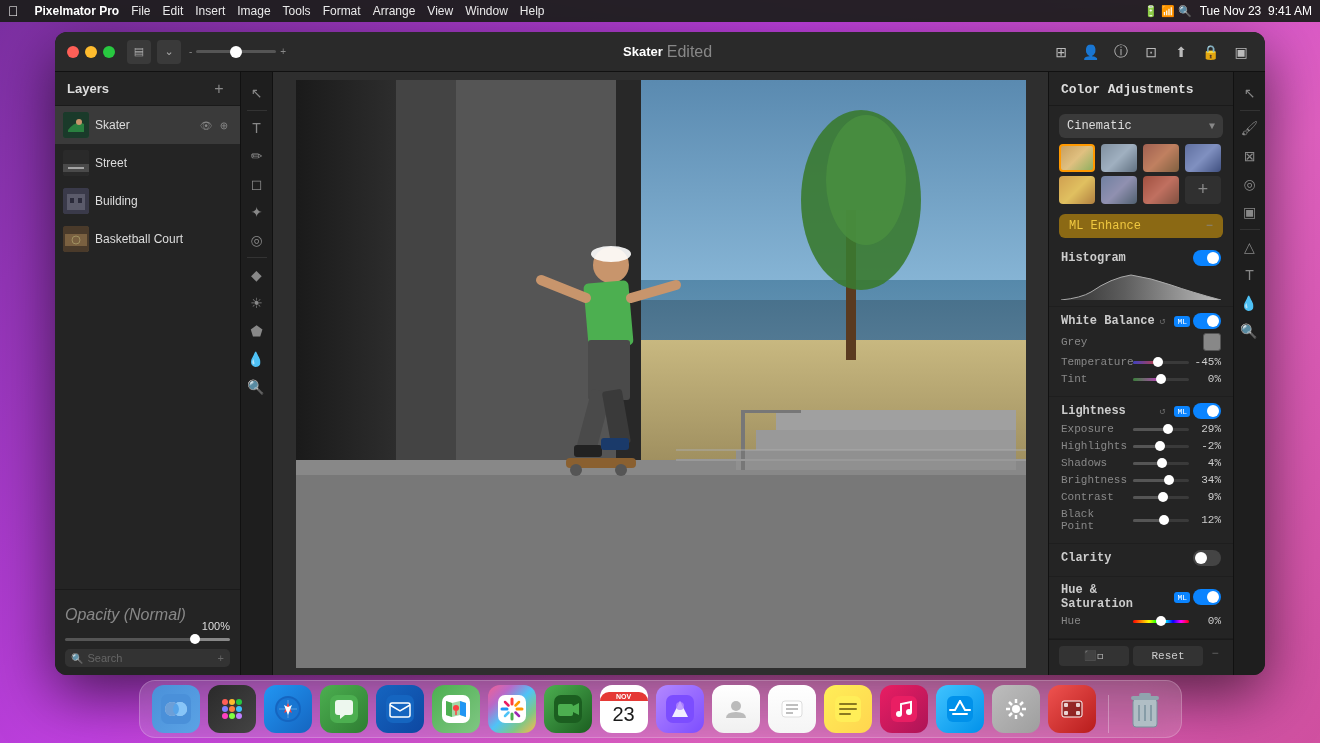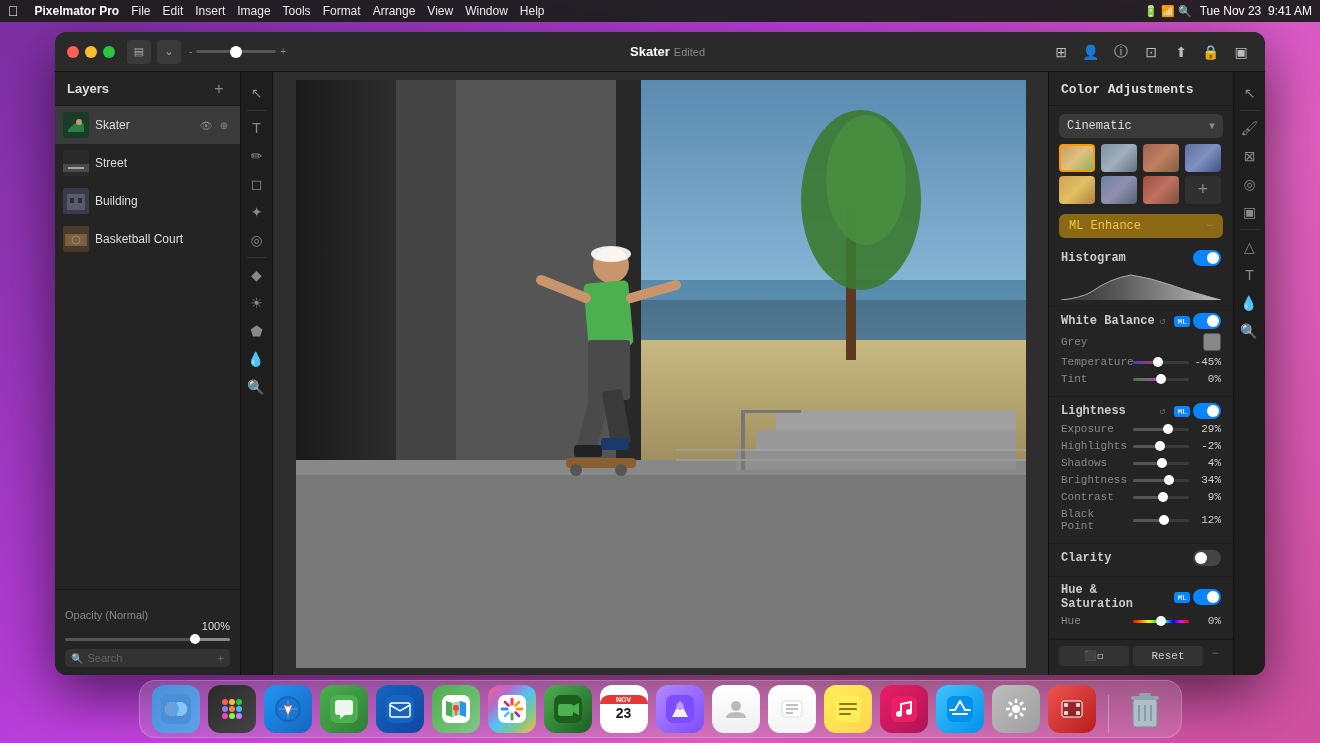--- a/index.html
+++ b/index.html
@@ -101,21 +101,21 @@
       align-items: center;
       justify-content: center;
       gap: 4px;
     }
     .titlebar-filename {
       font-size: 13px;
       color: #fff;
       font-weight: 600;
     }
     .titlebar-subtitle {
-      font-size: 11px;
+      font-size: 16px;
       color: #888;
     }
     .titlebar-slider {
       display: flex;
       align-items: center;
       gap: 4px;
       margin-left: 8px;
     }
     .titlebar-slider input {
       width: 80px;
@@ -227,22 +227,23 @@
       border-top: 1px solid #1a1a1a;
       padding: 8px 10px;
     }
     .opacity-row {
       display: flex;
       align-items: center;
       justify-content: space-between;
       margin-bottom: 6px;
     }
     .opacity-label {
-      font-size: 11px;
+      font-size: 16px;
       color: #888;
+      font-style: italic;
     }
     .opacity-value {
       font-size: 11px;
       color: #ddd;
       margin-top: 22px;
     }
     .opacity-slider {
       width: 100%;
       height: 3px;
       background: linear-gradient(to right, #555 80%, #888 80%);
@@ -1066,21 +1067,21 @@
     </div>
     <div class="dock-icon dock-facetime">
       <svg width="28" height="28" viewBox="0 0 28 28">
           <rect width="28" height="28" rx="7" fill="#1B5E20"></rect>
           <rect x="4" y="9" width="15" height="12" rx="2" fill="#4CAF50"></rect>
           <polygon points="19,11 25,8 25,20 19,17" fill="#4CAF50"></polygon>
         </svg>
     </div>
     <div class="dock-icon" style="background:#fff;border-radius:12px;flex-direction:column;font-size:11px;color:#e53935;font-weight:700;">
       <div style="background:#e53935;width:100%;text-align:center;border-radius:12px 12px 0 0;font-size:7px;color:#fff;padding:1px 0;">NOV</div>
-      <div style="font-size:14px;color:#1a1a1a;font-weight:700;line-height:1.3;">23</div>
+      <div style="font-size:20px;color:#1a1a1a;font-weight:400;line-height:1.3;">23</div>
     </div>
     <div class="dock-icon dock-pixelmator">
       <svg width="28" height="28" viewBox="0 0 28 28">
           <rect width="28" height="28" rx="7" fill="#7c4dff"></rect>
           <path d="M6 22 L14 6 L22 22 Z" fill="#fff" opacity="0.9"></path>
           <circle cx="14" cy="11" r="4" fill="#b388ff" opacity="0.8"></circle>
         </svg>
     </div>
     <div class="dock-icon" style="background:linear-gradient(180deg,#fff,#f0f0f0);border-radius:12px;">
       <svg width="26" height="26" viewBox="0 0 26 26">

